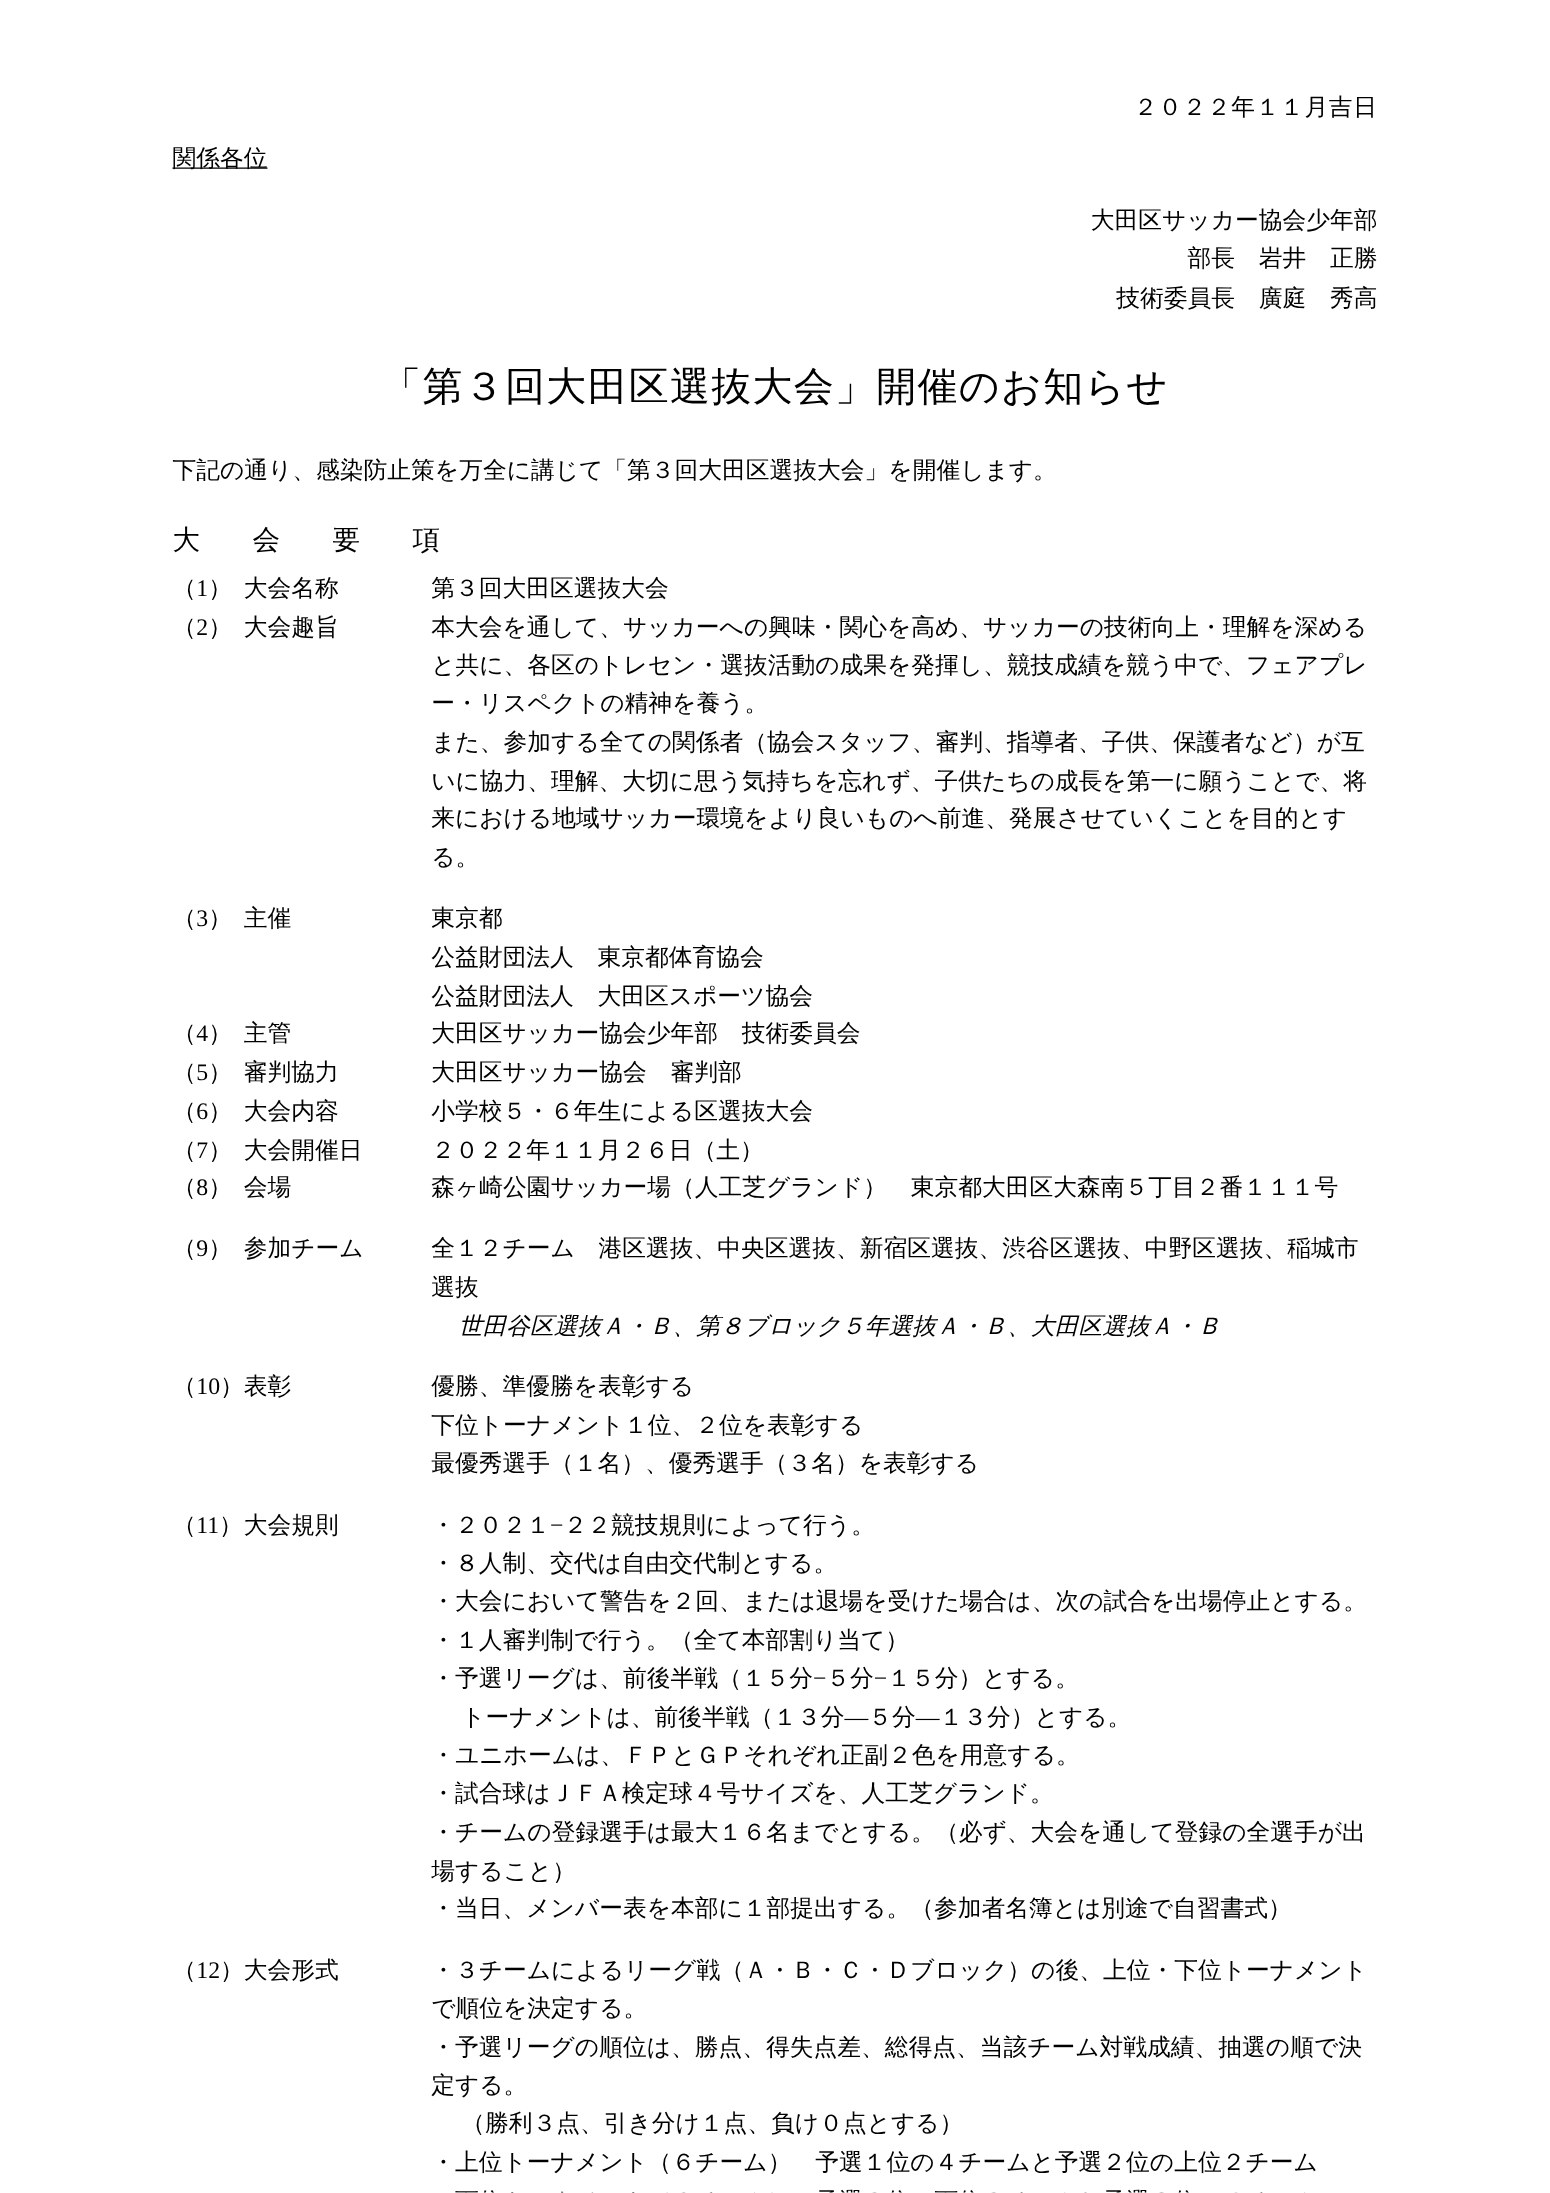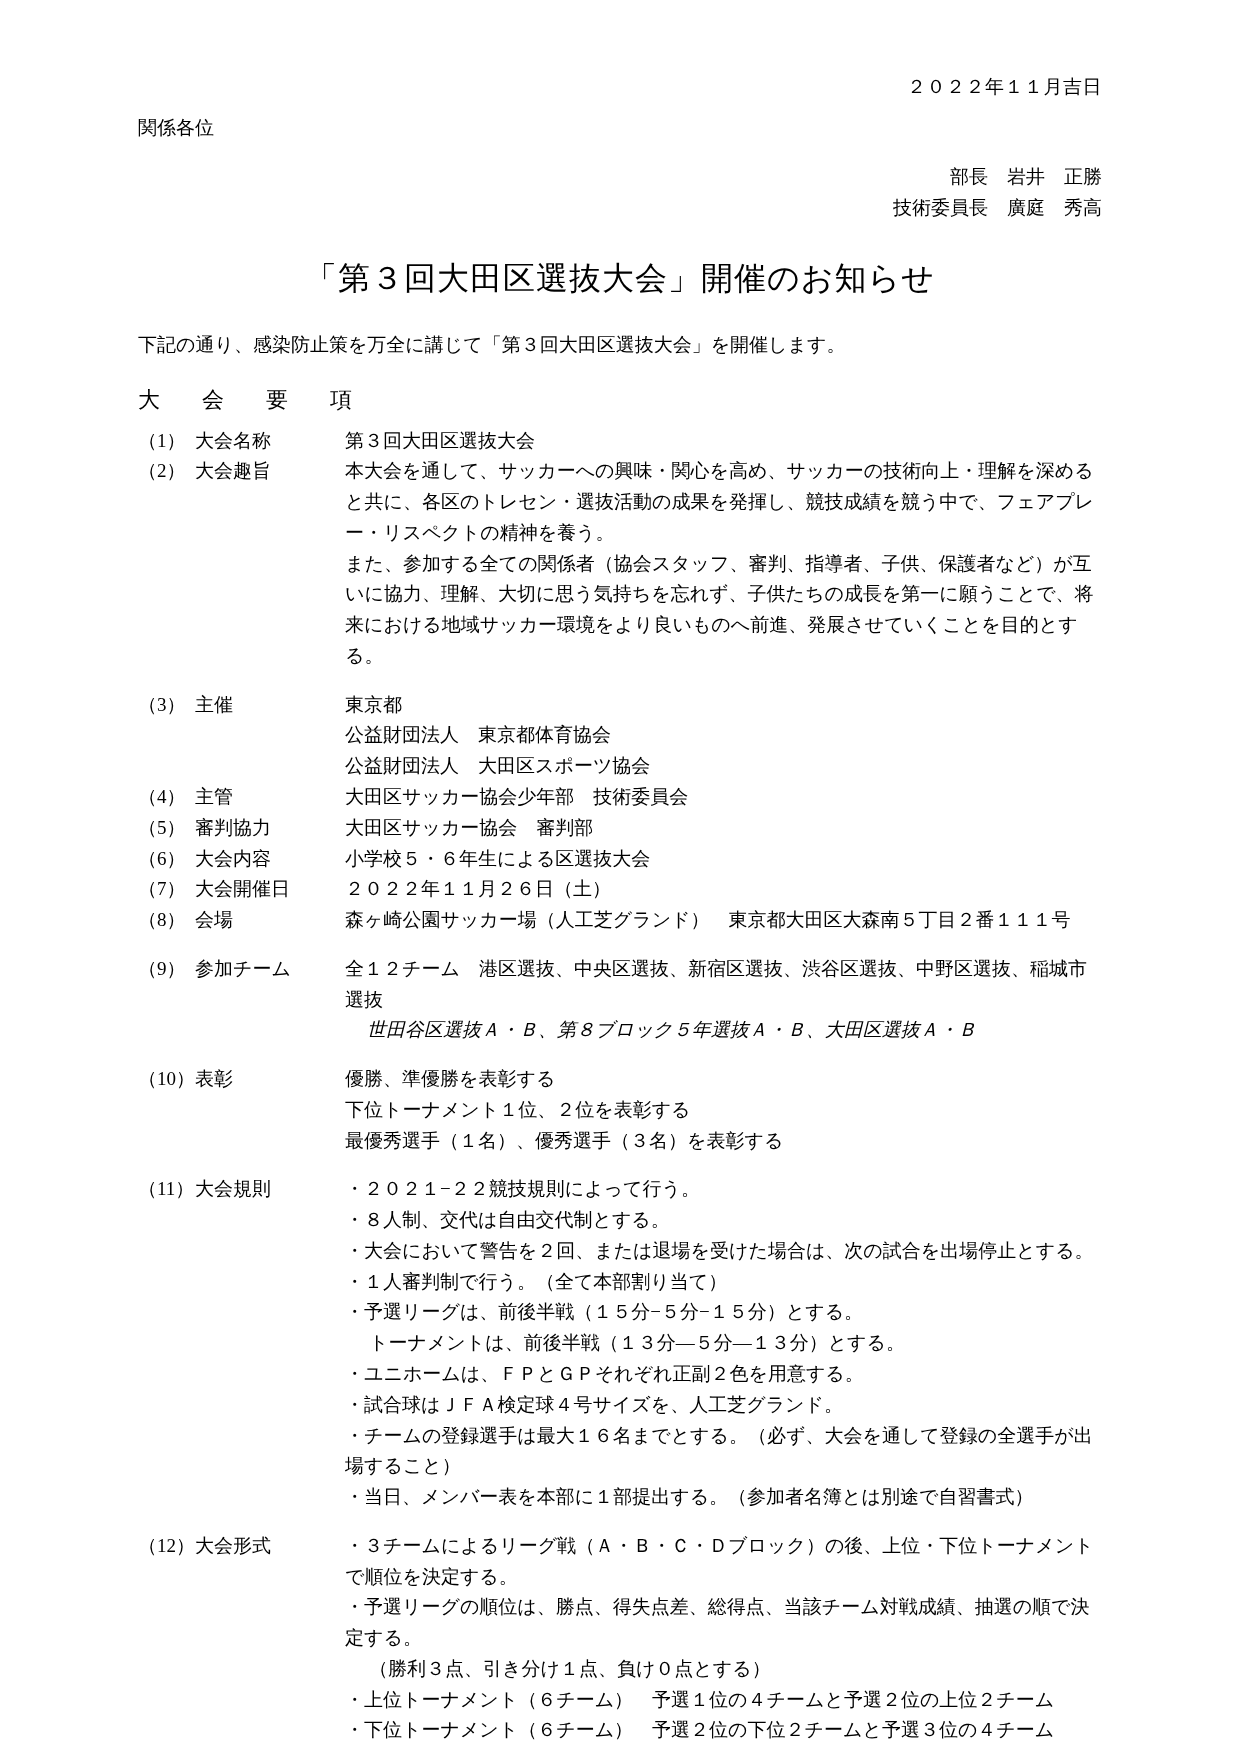--- a/index.html
+++ b/index.html
@@ -23,20 +23,21 @@
     line-height: 1.55;
   }
   .date-line {
     text-align: right;
     letter-spacing: 0.5px;
     margin-top: 10px;
   }
   .addressee {
     margin-top: 12px;
     margin-left: 0px;
+    text-decoration: underline;
   }
   .sender-block {
     text-align: right;
     margin-top: 18px;
     line-height: 1.65;
   }
   .sender-block div {
     white-space: pre;
   }
   .doc-title {
@@ -104,20 +105,21 @@
 </head>
 <body>
 
 <div class="page">
 
   <div class="date-line">２０２２年１１月吉日</div>
 
   <div class="addressee">関係各位</div>
 
   <div class="sender-block">
+    <div>大田区サッカー協会少年部</div>
     <div>部長　岩井　正勝</div>
     <div>技術委員長　廣庭　秀高</div>
   </div>
 
   <div class="doc-title">「第３回大田区選抜大会」開催のお知らせ</div>
 
   <div class="lead">
     <p>下記の通り、感染防止策を万全に講じて「第３回大田区選抜大会」を開催します。</p>
   </div>
 

